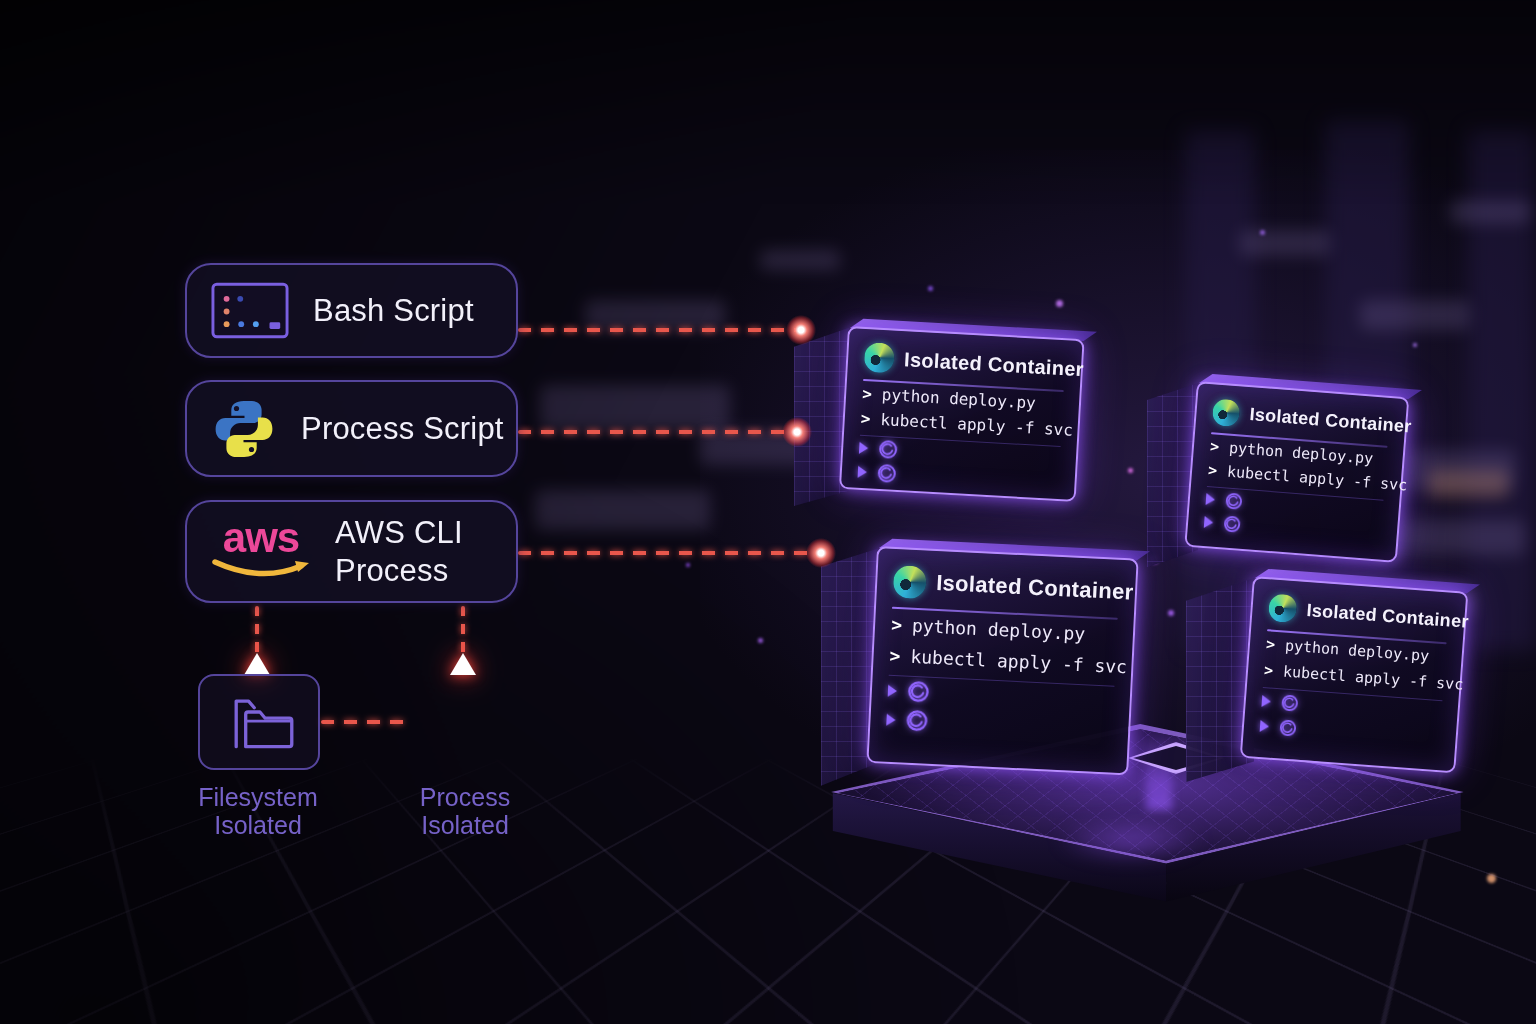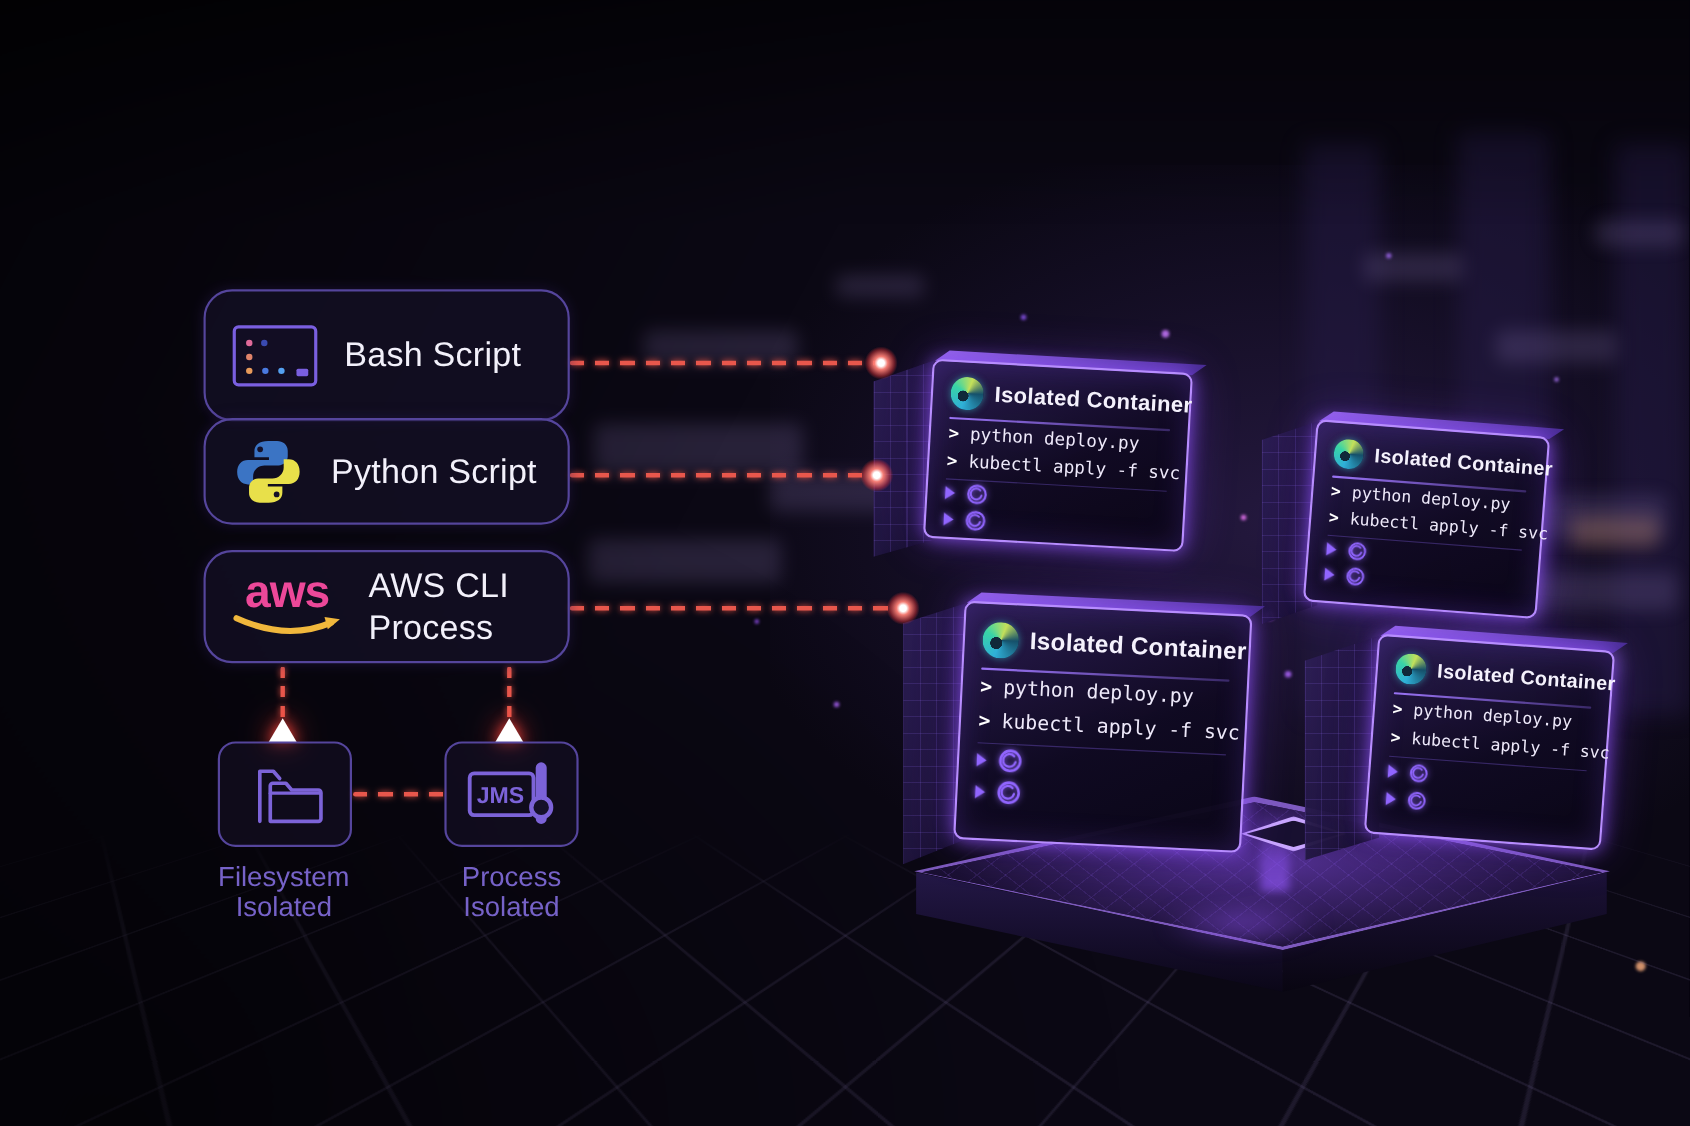--- a/index.html
+++ b/index.html
@@ -319,66 +319,58 @@
   <div class="dash-h" style="left:518px;top:551px;width:302px"></div>
   <div class="glow-dot" style="left:786px;top:315px"></div>
   <div class="glow-dot" style="left:782px;top:417px"></div>
   <div class="glow-dot" style="left:806px;top:538px"></div>
   <div class="dash-v" style="left:255px;top:606px;height:48px"></div>
   <div class="dash-v" style="left:461px;top:606px;height:48px"></div>
   <div class="tri-up" style="left:244px;top:653px"></div>
   <div class="tri-up" style="left:450px;top:653px"></div>
   <div class="dash-h" style="left:321px;top:720px;width:84px"></div>
 
-  <div class="source-card" style="top:263px;height:120px">
+  <div class="source-card" style="top:263px;height:95px">
     <svg width="78" height="57" viewBox="0 0 80 58">
       <rect x="2" y="2" width="76" height="54" rx="4" fill="rgba(20,14,40,.5)" stroke="#7a5fe0" stroke-width="3"></rect>
       <circle cx="16" cy="17" r="3" fill="#e06a9a"></circle>
         <circle cx="30" cy="17" r="3" fill="#3a4ab0"></circle>
       <circle cx="16" cy="30" r="3" fill="#e0836a"></circle>
       <circle cx="16" cy="43" r="3" fill="#e89a5a"></circle>
         <circle cx="31" cy="43" r="3" fill="#4a7ae0"></circle>
         <circle cx="46" cy="43" r="3" fill="#54a0f0"></circle>
       <rect x="60" y="41" width="11" height="7" rx="1.5" fill="#7a5fe0"></rect>
     </svg>
     <span class="source-label">Bash Script</span>
   </div>
 
   <div class="source-card" style="top:380px;height:97px">
     <svg width="66" height="64" viewBox="0 0 64 64">
       <path fill="#3b74c4" d="M31.8 4c-8 0-12.5 3.5-12.5 9.2v5.5h13.2v2.4H13.4C7.7 21.1 3.6 25.3 3.6 32.2s4.1 11.2 9.8 11.2h4.7v-7.3c0-5.6 4.7-10 10.3-10h12.8c4.7 0 8.4-3.8 8.4-8.5v-4.8C49.6 7.4 45 4 40 4h-8.2z"></path>
       <circle cx="24.5" cy="11.5" r="2.6" fill="#141028"></circle>
       <path fill="#e8e04a" d="M32.2 60c8 0 12.5-3.5 12.5-9.2v-5.5H31.5v-2.4h19.1c5.7 0 9.8-4.2 9.8-11.1s-4.1-11.2-9.8-11.2h-4.7v7.3c0 5.6-4.7 10-10.3 10H22.8c-4.7 0-8.4 3.8-8.4 8.5v4.8C14.4 56.6 19 60 24 60h8.2z"></path>
       <circle cx="39.5" cy="52.5" r="2.6" fill="#141028"></circle>
     </svg>
-    <span class="source-label">Python Script</span>
+    <span class="source-label">Process Script</span>
   </div>
 
   <div class="source-card" style="top:500px;height:103px">
     <div class="aws-logo">
       <span class="aws-word">aws</span>
       <svg width="100" height="22" viewBox="0 0 100 22">
         <path d="M4 3 Q 50 24 90 7" stroke="#f0b73c" stroke-width="5.5" fill="none" stroke-linecap="round"></path>
         <path d="M84 2 L98 4 L87 13 Z" fill="#f0b73c"></path>
       </svg>
     </div>
     <span class="source-label" style="width:200px">AWS CLI Process</span>
   </div>
 
   <div class="iso-box" style="left:198px;top:674px">
     <svg width="76" height="62" viewBox="0 0 80 64">
       <path d="M16 58 V10 h13 l6 7" fill="none" stroke="#7c63d8" stroke-width="3.5" stroke-linejoin="round" stroke-linecap="round"></path>
       <path d="M26 58 V24 a2.5 2.5 0 0 1 2.5-2.5 H41 l5.5 6.5 H72 a2.5 2.5 0 0 1 2.5 2.5 V55.5 a2.5 2.5 0 0 1-2.5 2.5 z" fill="none" stroke="#7c63d8" stroke-width="3.5" stroke-linejoin="round"></path>
       <path d="M26 31 h48" stroke="#7c63d8" stroke-width="3" stroke-linecap="round"></path>
     </svg>
   </div>
-  <div class="iso-box" style="left:404px;top:674px">
-    <svg width="84" height="66" viewBox="0 0 84 66">
-      <rect x="4" y="14" width="58" height="38" rx="4" fill="none" stroke="#7c63d8" stroke-width="3.5"></rect>
-      <text x="32" y="41" text-anchor="middle" fill="#7c63d8" font-size="21" font-weight="bold" class="jms-text">JMS</text>
-      <rect x="64" y="4" width="10" height="56" rx="5" fill="#7c63d8"></rect>
-      <circle cx="69" cy="45" r="9" fill="#16112a" stroke="#7c63d8" stroke-width="4"></circle>
-    </svg>
-  </div>
   <div class="iso-label" style="left:390px;top:783px">Process Isolated</div>
   <div class="iso-label" style="left:183px;top:783px">Filesystem Isolated</div>
 
 </div>
 
 </body></html>

